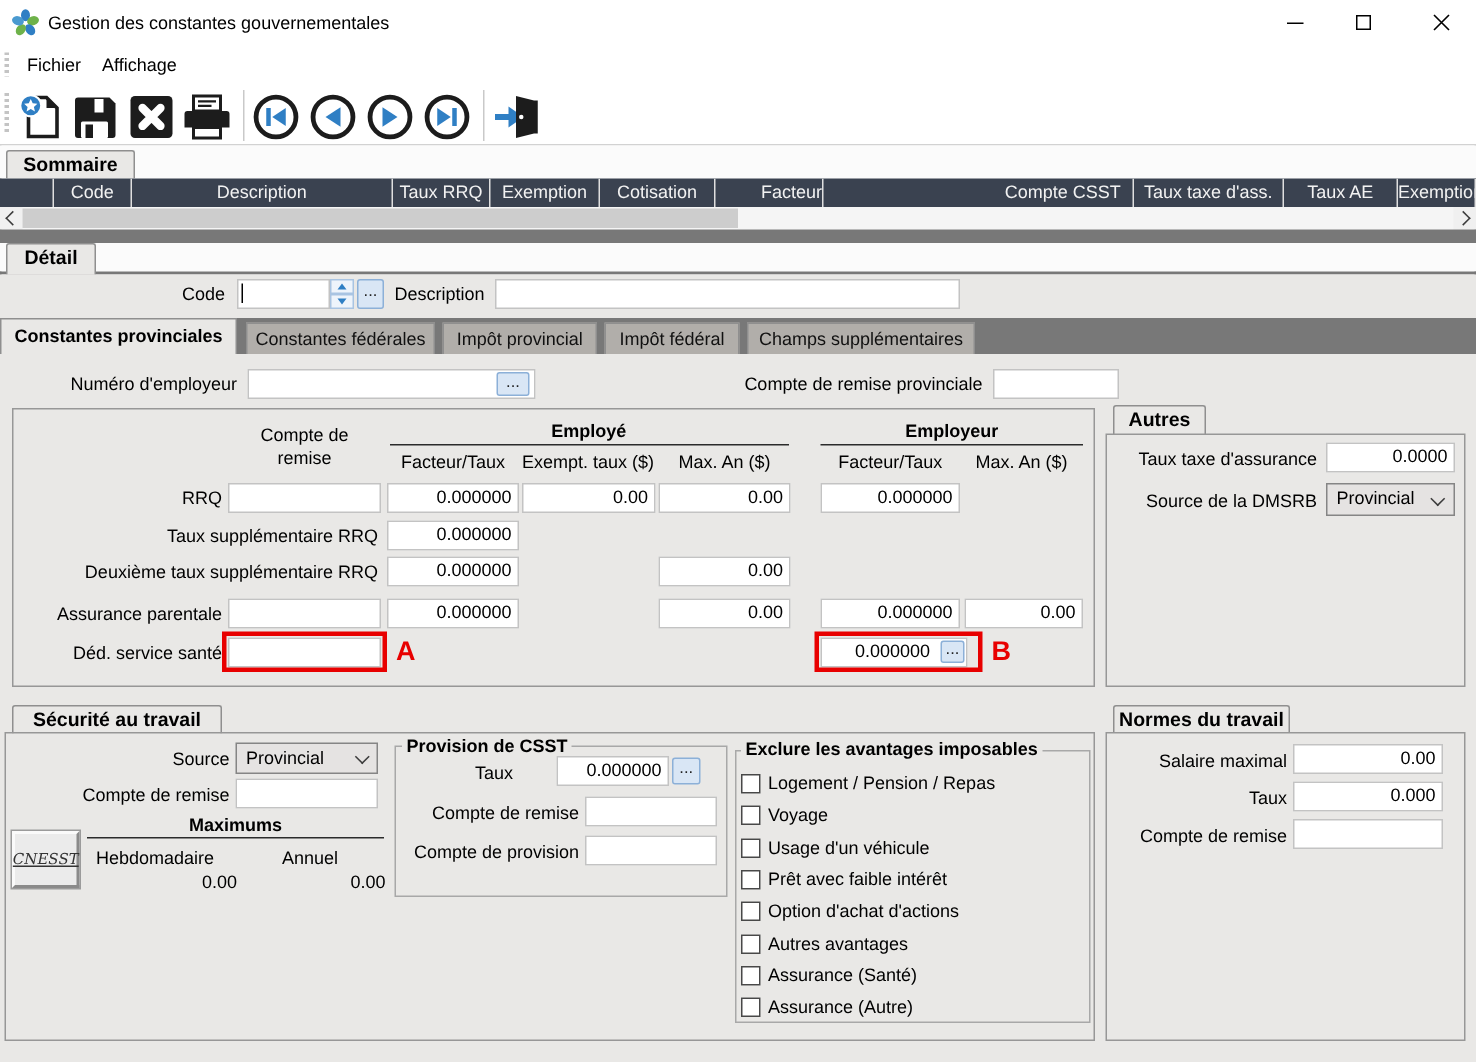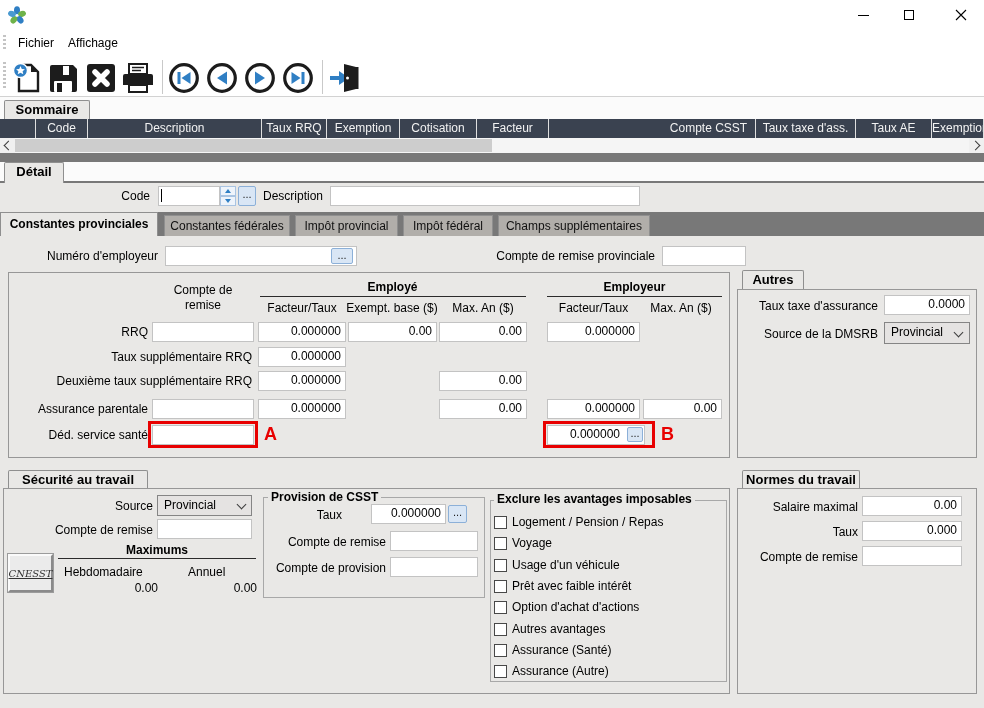--- a/index.html
+++ b/index.html
@@ -66,20 +66,21 @@
   <div class="titlebar">
     <svg class="abs" style="left:8px;top:6px" width="18" height="18" viewBox="0 0 18 18">
       <g>
         <ellipse cx="9" cy="4.2" rx="3" ry="4" fill="#2f7fc4"></ellipse>
         <ellipse cx="9" cy="4.2" rx="3" ry="4" fill="#6eb24a" transform="rotate(72 9 9.5)"></ellipse>
         <ellipse cx="9" cy="4.2" rx="3" ry="4" fill="#2f7fc4" transform="rotate(144 9 9.5)"></ellipse>
         <ellipse cx="9" cy="4.2" rx="3" ry="4" fill="#6eb24a" transform="rotate(216 9 9.5)"></ellipse>
         <ellipse cx="9" cy="4.2" rx="3" ry="4" fill="#4a9ad0" transform="rotate(288 9 9.5)"></ellipse>
       </g>
     </svg>
+    <div class="wintitle">Gestion des constantes gouvernementales</div>
     <div class="winbtn" style="left:840px">
       <div style="width:11px;height:1px;background:#000"></div>
     </div>
     <div class="winbtn" style="left:886px">
       <div style="width:10px;height:10px;border:1px solid #000;box-sizing:border-box"></div>
     </div>
     <div class="winbtn" style="left:938px">
       <svg width="12" height="12" viewBox="0 0 12 12">
         <path d="M1 1L11 11M11 1L1 11" stroke="#000" stroke-width="1.1"></path>
       </svg>
@@ -168,21 +169,21 @@
 
   <div class="strip" style="top:97px;height:22px"></div>
   <div class="sectab" style="left:4px;top:100px;width:86px;height:19px">Sommaire</div>
   <div class="somhead" id="sommaire-header">
       <div class="somcell" style="width: 36px;"></div>
       <div class="somcell" style="width: 52px;">Code</div>
       <div class="somcell" style="width: 174px;">Description</div>
       <div class="somcell" style="width: 65px;">Taux RRQ</div>
       <div class="somcell" style="width: 73px;">Exemption</div>
       <div class="somcell" style="width: 77px;">Cotisation</div>
-      <div class="somcell" style="width: 72px;">Facteur</div>
+      <div class="somcell" style="width: 72px; text-align: right;">Facteur</div>
       <div class="somcell" style="width: 113px; margin-top: 30px;">Taux FSS/Ass-Santé</div>
       <div class="somcell" style="width: 94px;">Compte CSST</div>
       <div class="somcell" style="width: 100px;">Taux taxe d'ass.</div>
       <div class="somcell" style="width: 76px;">Taux AE</div>
       <div class="somcell" style="width: 52px;">Exemption</div>
     </div>
   <div class="hscroll"></div>
   <div class="harrow" style="left:0">
     <div class="arrgl" style="left:5px;transform:rotate(45deg)"></div>
   </div>
@@ -228,21 +229,21 @@
   <div class="ell" style="left:331px;top:248px;width:22px;height:16px;line-height:12px">...</div>
   <div class="lab lblr" style="left:480px;top:249px;width:175px">Compte de remise provinciale</div>
   <div class="fld" style="left:662px;top:246px;width:84px;text-align:left"></div>
 
   <div class="box" style="left:8px;top:272px;width:722px;height:186px"></div>
   <div class="lab ctr" style="left:152px;top:283px;width:102px">Compte de</div>
   <div class="lab ctr" style="left:152px;top:298px;width:102px">remise</div>
   <div class="lab ctr bold" style="left:258px;top:280px;width:269px">Employé</div>
   <div class="hline" style="left:260px;top:296px;width:266px"></div>
   <div class="lab ctr" style="left:258px;top:301px;width:88px">Facteur/Taux</div>
-  <div class="lab ctr" style="left:344px;top:301px;width:96px">Exempt. base ($)</div>
+  <div class="lab ctr" style="left:344px;top:301px;width:96px">Exempt. taux ($)</div>
   <div class="lab ctr" style="left:439px;top:301px;width:88px">Max. An ($)</div>
   <div class="lab ctr bold" style="left:547px;top:280px;width:175px">Employeur</div>
   <div class="hline" style="left:547px;top:296px;width:175px"></div>
   <div class="lab ctr" style="left:547px;top:301px;width:93px">Facteur/Taux</div>
   <div class="lab ctr" style="left:640px;top:301px;width:82px">Max. An ($)</div>
   <div id="grid-rows">
       <div class="lab lblr" style="left: 8px; top: 325px; width: 140px;">RRQ</div>
       <div class="fld" style="left: 152px; top: 322px; width: 102px; text-align: left;"></div>
       <div class="fld" style="left: 258px; top: 322px; width: 88px;">0.000000</div>
       <div class="fld" style="left: 348px; top: 322px; width: 89px;">0.00</div>

